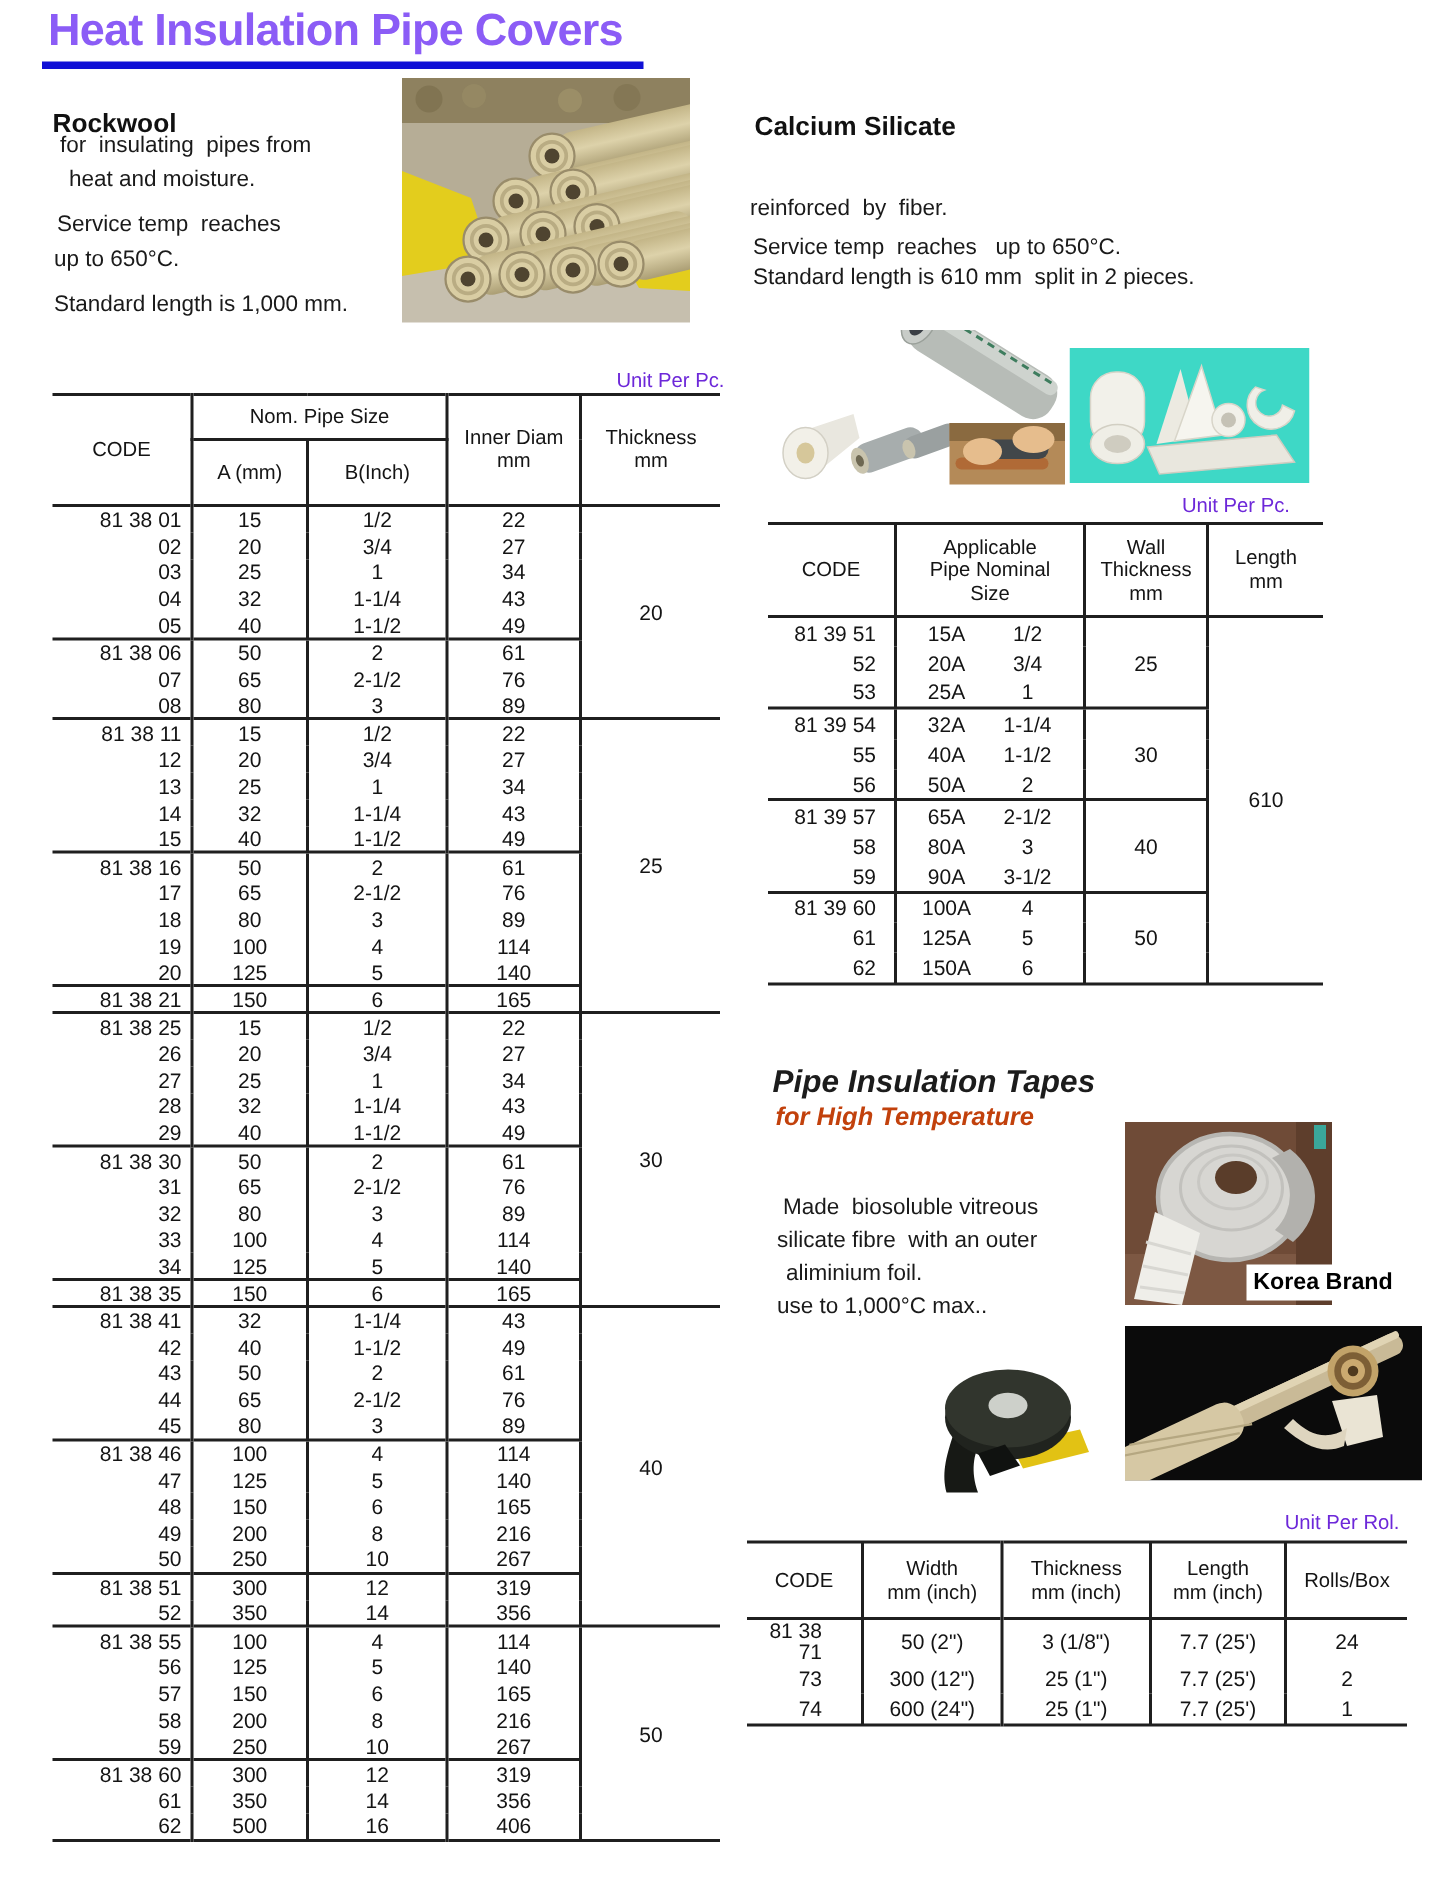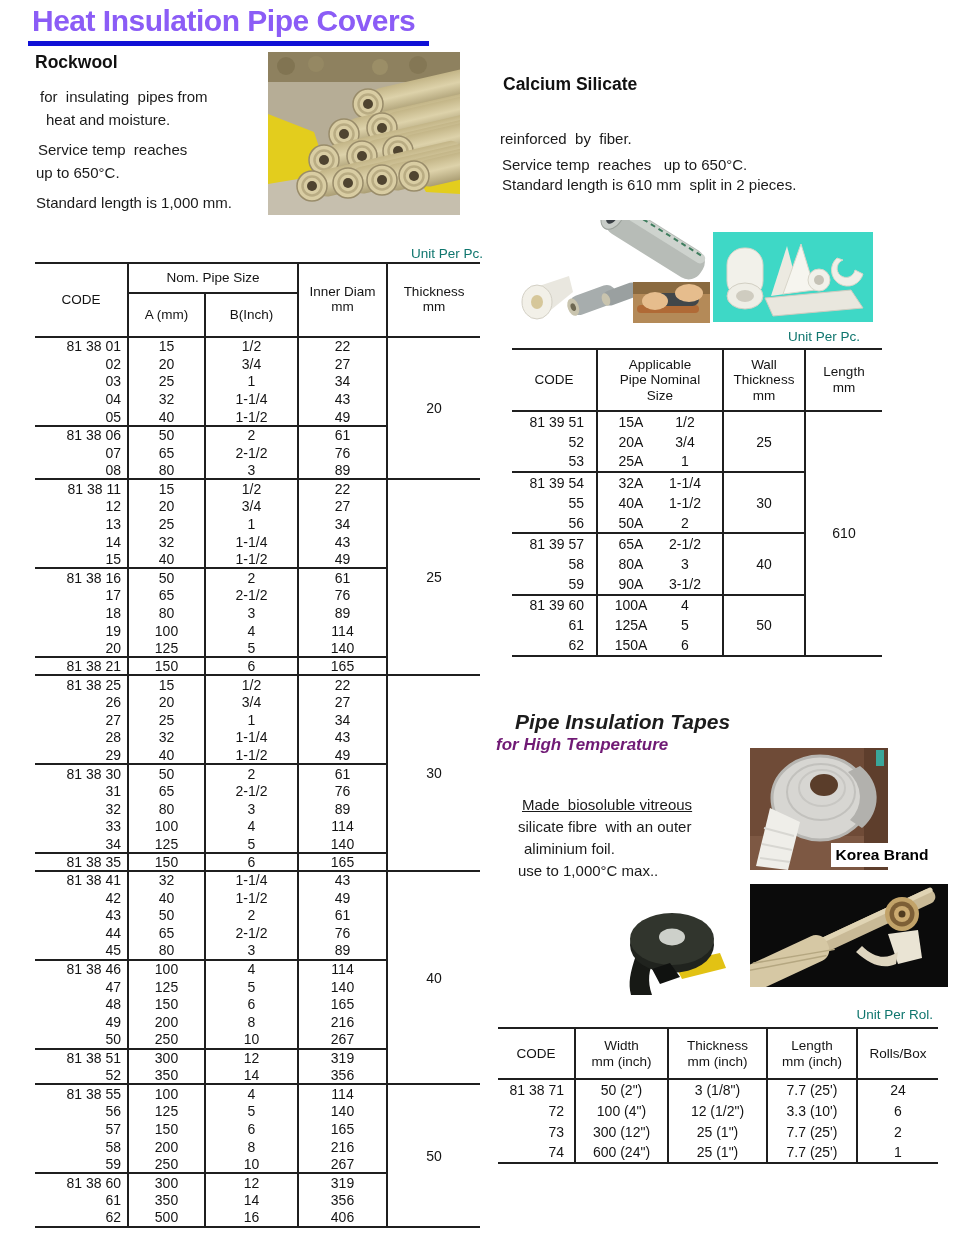--- a/index.html
+++ b/index.html
@@ -14,21 +14,21 @@
 
   
   #page-title {
     left:28px; top:4px; font-size:30px; font-weight:800; letter-spacing:-0.5px;
     color:#8b5cf6; padding:0 14px 3px 4px; border-bottom:5px solid #1010d6;
   }
 
   
   .sec-heading { font-size:17.5px; font-weight:bold; color:#111; }
   .body-line   { font-size:15px; color:#1a1a1a; }
-  .unit-label  { font-size:13.5px; color:#0f766e; text-align:right; }
+  .unit-label  { font-size:13.5px; color:#6d28d9; text-align:right; }
 
   
   table { border-collapse:collapse; table-layout:fixed; }
   th, td { padding:0; font-weight:normal; color:#141414; }
   .br { border-right:2px solid #1f1f1f; }
   .bb { border-bottom:2px solid #1f1f1f; }
 
   
   #rockwool-table { left:35px; top:262px; width:445px; font-size:14px;
     border-top:2px solid #1f1f1f; border-bottom:2px solid #1f1f1f; }
@@ -53,21 +53,21 @@
   #calsil-table td.grp { border-top:2px solid #1f1f1f; }
   #calsil-table td.app .a1 { display:inline-block; width:50px; text-align:center; }
   #calsil-table td.app .a2 { display:inline-block; width:58px; text-align:center; }
 
   
   #tape-table { left:498px; top:1027px; width:440px; font-size:14px;
     border-top:2px solid #1f1f1f; border-bottom:2px solid #1f1f1f; }
   #tape-table thead { border-bottom:2px solid #1f1f1f; }
   #tape-table th { font-size:13.5px; text-align:center; line-height:1.15; height:51px; }
   #tape-table td { height:21px; line-height:1; text-align:center; }
-  #tape-table td.code { text-align:right; padding-right:10px; }
+  #tape-table td.code { text-align:right; padding-right:26px; }
   #tape-table td.c { border-right:2px solid #1f1f1f; }
 
   
   #watermark {
     left:222px; top:624px; z-index:60; pointer-events:none;
     font-family:"DejaVu Serif", serif; font-weight:bold; font-size:54px; letter-spacing:1px;
     color:rgba(255,246,246,0.62); -webkit-text-stroke:2px rgba(228,158,158,0.6);
   }
 
   
@@ -77,21 +77,21 @@
   }
   .photo { display:block; }
 </style>
 </head>
 <body>
 
 <div id="page">
 
   <div id="page-title" class="abs">Heat Insulation Pipe Covers</div>
 
-  <div class="abs sec-heading" style="left:35px; top:52px;">Rockwool</div>
+  <div class="abs sec-heading" style="left:35px; top:72px;">Rockwool</div>
   <div class="abs body-line pre" style="left:40px; top:88px;">for  insulating  pipes from</div>
   <div class="abs body-line pre" style="left:46px; top:111px;">heat and moisture.</div>
   <div class="abs body-line pre" style="left:38px; top:141px;">Service temp  reaches</div>
   <div class="abs body-line pre" style="left:36px; top:164px;">up to 650°C.</div>
   <div class="abs body-line pre" style="left:36px; top:194px;">Standard length is 1,000 mm.</div>
 
   <svg class="abs photo" style="left:268px; top:52px;" width="192" height="163" viewBox="0 0 192 163">
     <defs>
       <linearGradient id="tg" x1="0" y1="0" x2="0" y2="1">
         <stop offset="0" stop-color="#c3b587"></stop>
@@ -579,22 +579,22 @@
           <td class="app "><span class="a1">125A</span><span class="a2">5</span></td>
         </tr>
         <tr>
           <td class="code ">62</td>
           <td class="app "><span class="a1">150A</span><span class="a2">6</span></td>
         </tr>
       </tbody>
   </table>
 
   <div class="abs" style="left:515px; top:710px; font-size:21px; font-weight:800; font-style:italic; color:#1c1c1c;">Pipe Insulation Tapes</div>
-  <div class="abs" style="left:496px; top:735px; font-size:17px; font-weight:bold; font-style:italic; color:#701a75;text-align:right;">for High Temperature</div>
-  <div class="abs body-line pre" style="left:522px; top:796px;text-decoration:underline;">Made  biosoluble vitreous</div>
+  <div class="abs" style="left:517px; top:735px; font-size:17px; font-weight:bold; font-style:italic; color:#c2410c;text-align:right;">for High Temperature</div>
+  <div class="abs body-line pre" style="left:522px; top:796px;">Made  biosoluble vitreous</div>
   <div class="abs body-line pre" style="left:518px; top:818px;">silicate fibre  with an outer</div>
   <div class="abs body-line pre" style="left:524px; top:840px;">aliminium foil.</div>
   <div class="abs body-line pre" style="left:518px; top:862px;">use to 1,000°C max..</div>
 
   <svg class="abs photo" style="left:750px; top:748px;" width="138" height="122" viewBox="0 0 138 122">
     <rect width="138" height="122" fill="#6f4b37"></rect>
     <rect y="88" width="138" height="34" fill="#7d5843"></rect>
     <rect x="114" y="0" width="24" height="122" fill="#5e3e2c"></rect>
     <rect x="126" y="2" width="8" height="16" fill="#3aa79a"></rect>
     <ellipse cx="70" cy="50" rx="48" ry="42" fill="#d7d6d2" stroke="#b7b6b2" stroke-width="3"></ellipse>
@@ -656,27 +656,20 @@
     </thead>
     <tbody id="tape-tbody">
         <tr>
           <td class="code c">81 38 71</td>
           <td class="c">50 (2")</td>
           <td class="c">3 (1/8")</td>
           <td class="c">7.7 (25')</td>
           <td>24</td>
         </tr>
         <tr>
-          <td class="code c">72</td>
-          <td class="c">100 (4")</td>
-          <td class="c">12 (1/2")</td>
-          <td class="c">3.3 (10')</td>
-          <td>6</td>
-        </tr>
-        <tr>
           <td class="code c">73</td>
           <td class="c">300 (12")</td>
           <td class="c">25 (1")</td>
           <td class="c">7.7 (25')</td>
           <td>2</td>
         </tr>
         <tr>
           <td class="code c">74</td>
           <td class="c">600 (24")</td>
           <td class="c">25 (1")</td>

